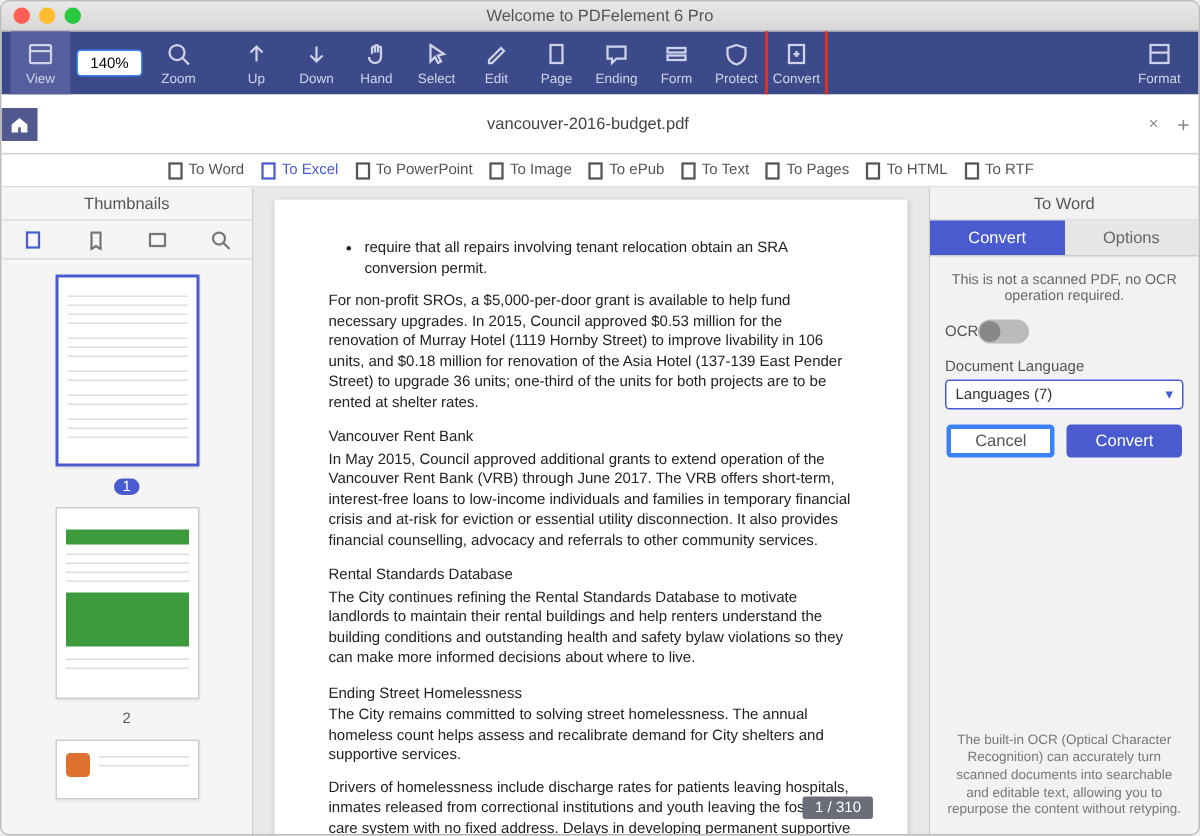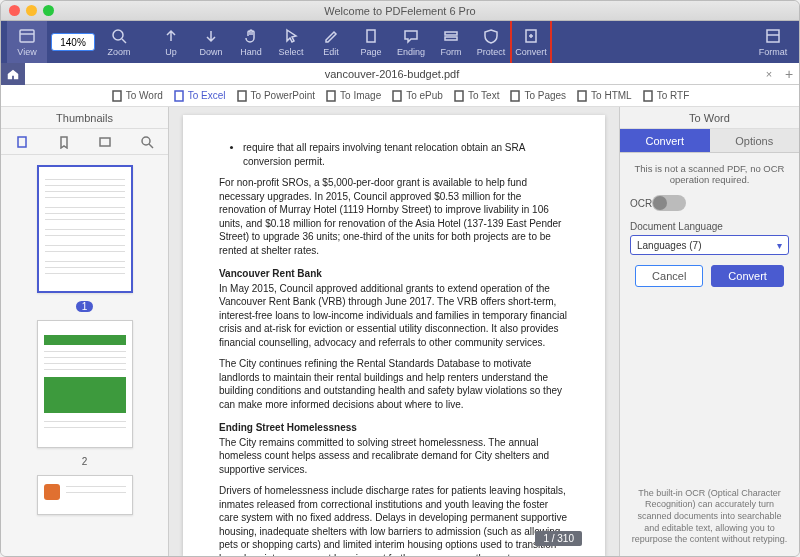--- a/index.html
+++ b/index.html
@@ -10,21 +10,21 @@
 .dot.r{background:#ff5f57}.dot.y{background:#febc2e}.dot.g{background:#28c840}
 .titlebar .title{position:absolute;left:0;right:0;text-align:center;font-size:11px;color:#555}
 .toolbar{height:42px;background:#3d4a8a;display:flex;align-items:center;padding:0 6px;color:#cfd3ea}
 .tool{display:flex;flex-direction:column;align-items:center;justify-content:center;width:40px;height:52px;font-size:9px;gap:2px}
 .tool svg{width:18px;height:18px;fill:none;stroke:#cfd3ea;stroke-width:1.5}
 .tool.sel{background:#565f9e}
 .tool.highlight{outline:2px solid #e03020;outline-offset:-1px}
 .zoombox{display:flex;align-items:center;margin:0 4px}
 .zoombox input{width:44px;height:18px;font-size:10px;border:1px solid #3b82f6;border-radius:3px;text-align:center;background:#fff}
 .spacer{flex:1}
-.tabbar{height:22px;background:#fff;border-bottom:1px solid #ccc;display:flex;align-items:center;}
+.tabbar{height:40px;background:#fff;border-bottom:1px solid #ccc;display:flex;align-items:center;}
 .tabbar .home{width:24px;height:22px;display:flex;align-items:center;justify-content:center;background:#51598f}
 .tabbar .home svg{width:14px;height:14px;fill:#fff}
 .tabbar .doctab{flex:1;text-align:center;font-size:11px;color:#444}
 .tabbar .x{width:20px;text-align:center;color:#888}
 .tabbar .plus{width:20px;text-align:center;color:#888;font-size:14px}
 .subtoolbar{height:22px;background:#fff;border-bottom:1px solid #ddd;display:flex;align-items:center;justify-content:center;gap:10px}
 .subtool{display:flex;align-items:center;gap:3px;font-size:10px;color:#555}
 .subtool.active{color:#4a5bd0}
 .subtool svg{width:12px;height:12px;fill:none;stroke:currentColor;stroke-width:1.5}
 .main{flex:1;display:flex;min-height:0}
@@ -35,38 +35,38 @@
 .thumbtabs svg{width:14px;height:14px;fill:none;stroke:#777;stroke-width:1.5}
 .thumbtabs .act svg{stroke:#4a5bd0}
 .thumbs{flex:1;overflow:auto;padding:10px;display:flex;flex-direction:column;align-items:center;gap:8px}
 .thumb{width:96px;height:128px;background:#fff;border:1px solid #ccc;box-shadow:0 1px 2px rgba(0,0,0,.1);position:relative;overflow:hidden}
 .thumb.sel{border:2px solid #4a5bd0}
 .thumb .tl{position:absolute;left:6px;right:6px;height:1px;background:#ddd}
 .tnum{font-size:10px;color:#555}
 .tnum.sel{background:#4a5bd0;color:#fff;border-radius:7px;padding:0 6px}
 .docview{flex:1;background:#e9e9e9;position:relative;overflow:hidden}
 .page{position:absolute;left:14px;right:14px;top:8px;bottom:0;background:#fff;box-shadow:0 1px 4px rgba(0,0,0,.2);padding:26px 36px;overflow:hidden;font-size:10px;line-height:1.35;color:#222}
-.page h4{font-size:10px;font-weight:bold;margin-top:10px;margin-bottom:1px}
+.page h4{font-size:10px;font-weight:normal;margin-top:10px;margin-bottom:1px}
 .page p{margin-bottom:8px}
 .page ul{margin:0 0 8px 24px}
 .pagenum{position:absolute;right:37px;bottom:10px;background:#6a6e78;color:#fff;font-size:10px;padding:2px 8px;border-radius:2px}
 .sidepanel{width:180px;background:#f2f2f2;border-left:1px solid #ccc;display:flex;flex-direction:column}
 .sphead{height:22px;border-bottom:1px solid #ddd;text-align:center;line-height:22px;font-size:11px;color:#555}
 .sptabs{height:24px;display:flex;border-bottom:1px solid #ccc}
 .sptabs div{flex:1;text-align:center;line-height:24px;font-size:11px;color:#666;background:#e6e6e6}
 .sptabs .act{background:#4a5bd0;color:#fff}
 .spbody{flex:1;padding:10px;display:flex;flex-direction:column;gap:10px;font-size:10px;color:#555}
 .spmsg{text-align:center;font-size:9.5px;color:#666}
 .ocrrow{display:flex;align-items:center;}
 .switch{width:34px;height:16px;background:#bbb;border-radius:8px;position:relative}
 .switch::after{content:"";position:absolute;width:14px;height:14px;background:#888;border-radius:50%;top:1px;left:1px}
 .langsel{width:100%;height:20px;border:1px solid #4a5bd0;border-radius:3px;background:#fff;display:flex;align-items:center;padding:0 6px;font-size:10px;color:#333;justify-content:space-between}
 .langsel::after{content:"▾";color:#4a5bd0}
 .btnrow{display:flex;gap:8px;justify-content:center}
-.btn{height:22px;padding:0 16px;border-radius:3px;border:1px solid #3b82f6;background:#fff;font-size:11px;display:flex;align-items:center}
+.btn{height:22px;padding:0 16px;border-radius:3px;border:3px solid #3b82f6;background:#fff;font-size:11px;display:flex;align-items:center}
 .btn.primary{background:#4a5bd0;color:#fff;border-color:#4a5bd0}
 .ocrinfo{margin-top:auto;text-align:center;font-size:9px;color:#777;line-height:1.3}
 </style>
 </head>
 <body>
 
 <div class="titlebar">
   <div class="traffic">
     <div class="dot r"></div>
     <div class="dot y"></div>
@@ -298,20 +298,21 @@
   </div>
 
   <div class="docview">
     <div class="page">
       <ul>
           <li>require that all repairs involving tenant relocation obtain an SRA conversion permit.</li>
         </ul>
       <p>For non-profit SROs, a $5,000-per-door grant is available to help fund necessary upgrades. In 2015, Council approved $0.53 million for the renovation of Murray Hotel (1119 Hornby Street) to improve livability in 106 units, and $0.18 million for renovation of the Asia Hotel (137-139 East Pender Street) to upgrade 36 units; one-third of the units for both projects are to be rented at shelter rates.</p>
       <h4>Vancouver Rent Bank</h4>
       <p>In May 2015, Council approved additional grants to extend operation of the Vancouver Rent Bank (VRB) through June 2017. The VRB offers short-term, interest-free loans to low-income individuals and families in temporary financial crisis and at-risk for eviction or essential utility disconnection. It also provides financial counselling, advocacy and referrals to other community services.</p>
+      <h4>Rental Standards Database</h4>
       <p>The City continues refining the Rental Standards Database to motivate landlords to maintain their rental buildings and help renters understand the building conditions and outstanding health and safety bylaw violations so they can make more informed decisions about where to live.</p>
       <h4>Ending Street Homelessness</h4>
       <p>The City remains committed to solving street homelessness. The annual homeless count helps assess and recalibrate demand for City shelters and supportive services.</p>
       <p>Drivers of homelessness include discharge rates for patients leaving hospitals, inmates released from correctional institutions and youth leaving the foster care system with no fixed address. Delays in developing permanent supportive housing, inadequate shelters with low barriers to admission (such as allowing pets or shopping carts) and limited interim housing options used to transition homeless into permanent housing put further pressure on the system.</p>
 
     </div>
     <div class="pagenum">1 / 310</div>
   </div>
 
   <div class="sidepanel">

